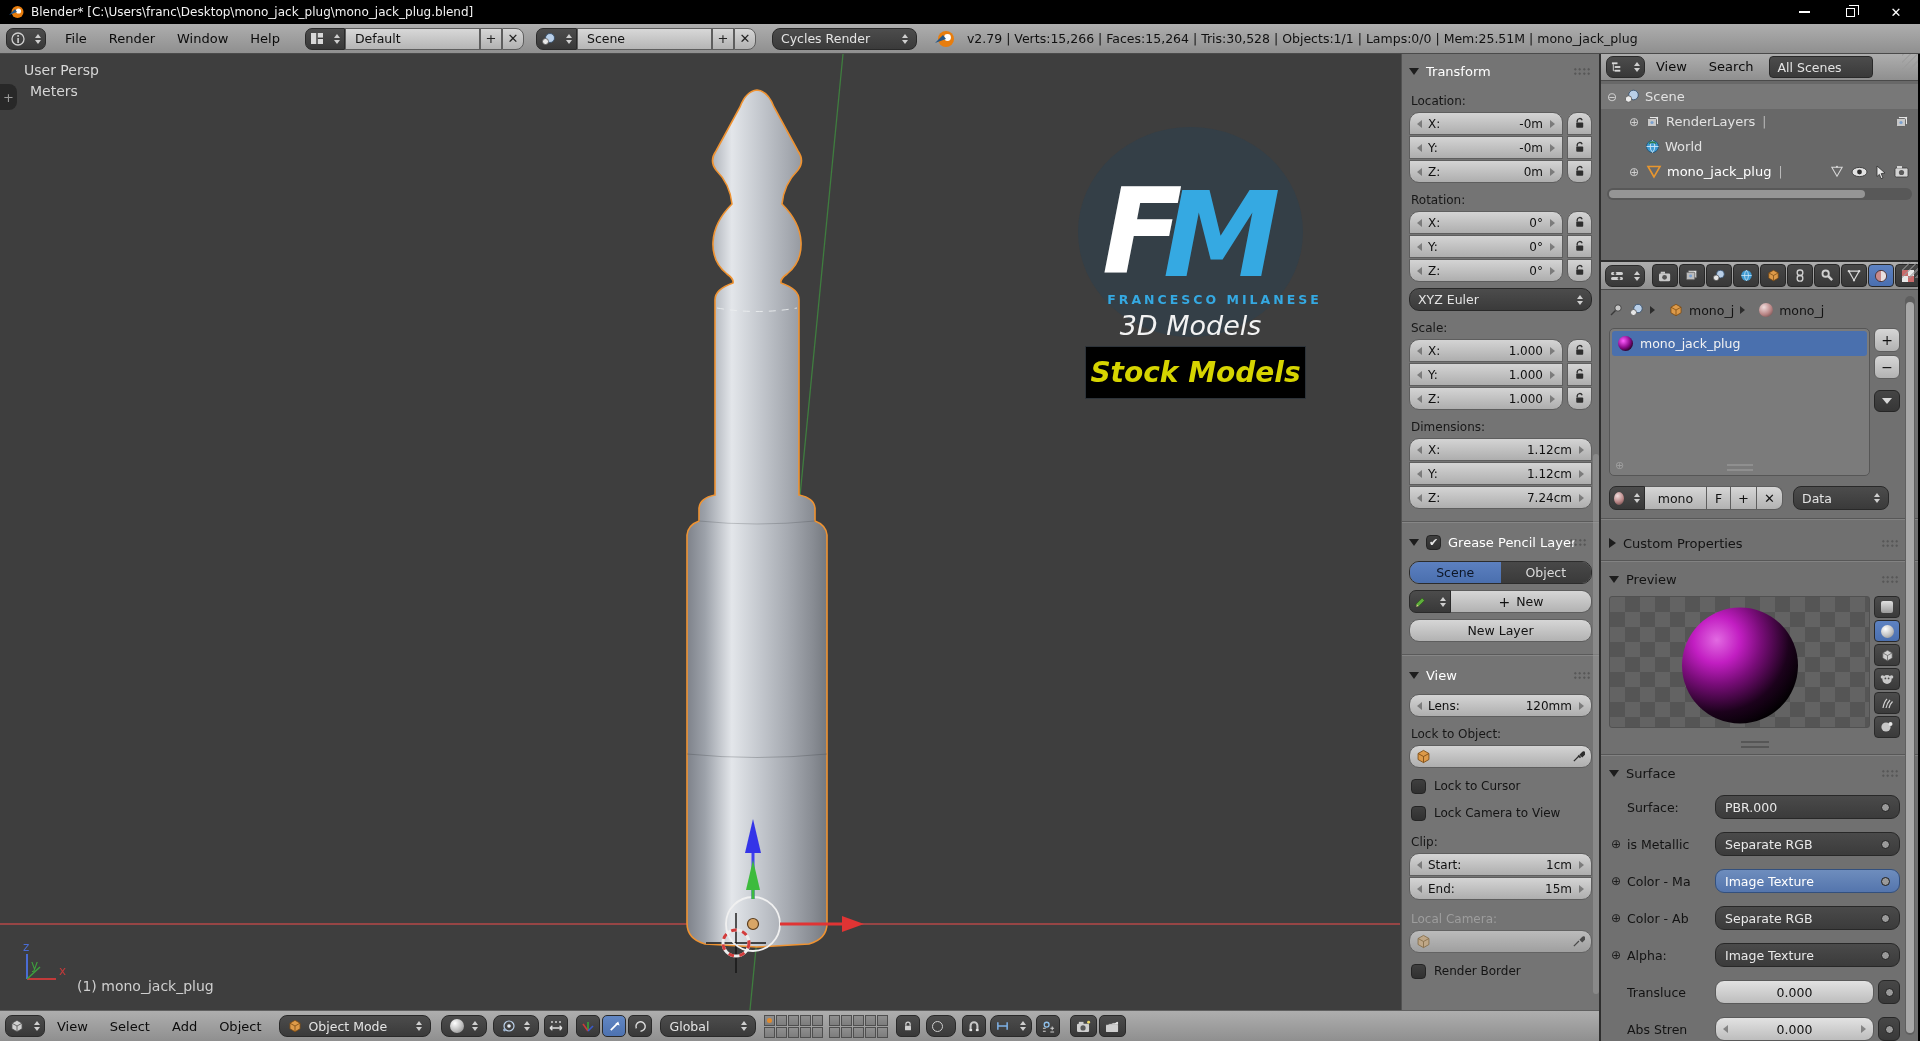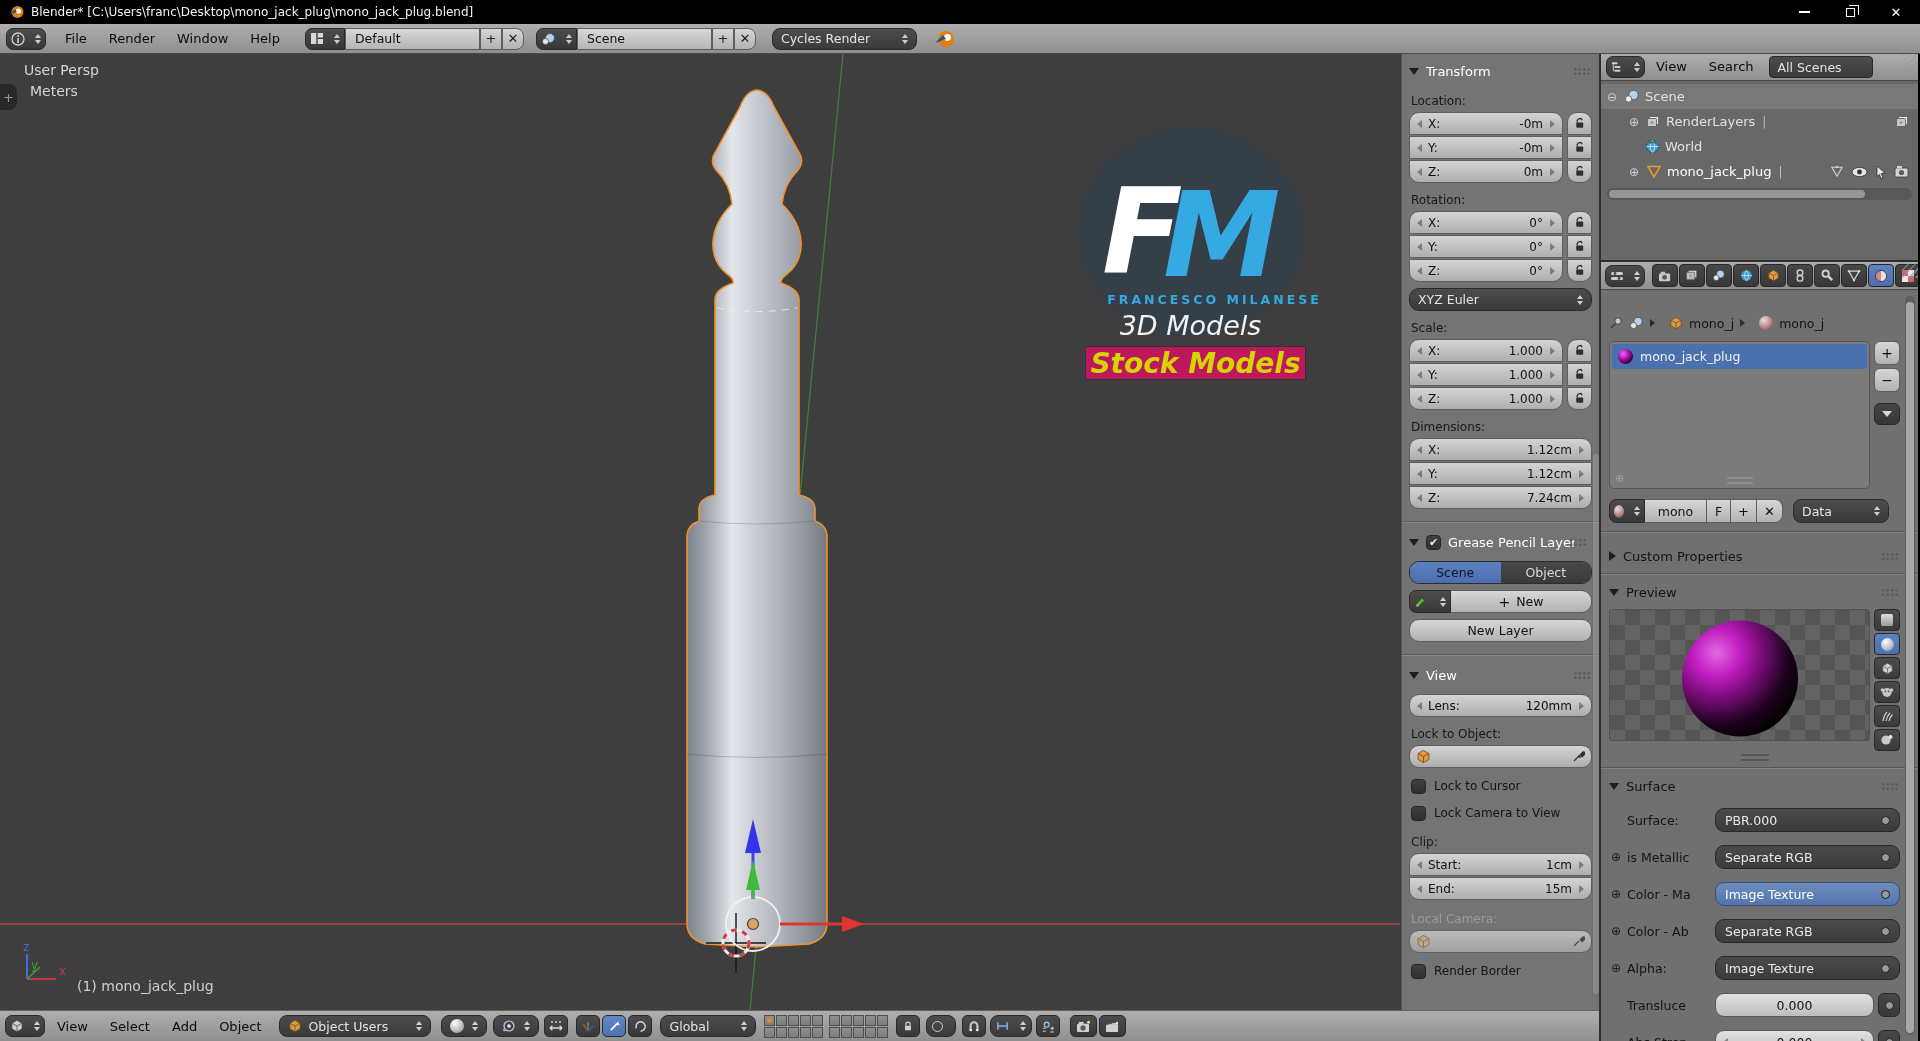--- a/index.html
+++ b/index.html
@@ -50,21 +50,21 @@
   .vp-label { position:absolute; color:#d6d6d6; font-size:14px; }
   .plus-tab { position:absolute; left:0; top:30px; width:17px; height:26px; background:rgba(22,22,22,.55);
     border-radius:0 8px 8px 0; color:#9a9a9a; display:flex; align-items:center; justify-content:center; font-size:13px; }
   .wm-circle { position:absolute; left:1078px; top:73px; width:225px; height:210px; border-radius:50%; background:#343f47; }
   .wm-f { position:absolute; left:1102px; top:118px; font-size:118px; font-style:italic; font-weight:600; color:#fff; line-height:1; }
   .wm-m { position:absolute; left:1163px; top:122px; font-size:118px; font-style:italic; font-weight:600; color:#35a9e2; line-height:1; }
   .wm-sub { position:absolute; left:1078px; top:238px; width:225px; text-align:center; color:#35a9e2;
     font-size:12.5px; font-weight:bold; letter-spacing:3px;margin-left:24px; }
   .wm-title { position:absolute; left:1078px; top:256px; width:225px; text-align:center; color:#f2f2f2;
     font-size:27px; font-style:italic; }
-  .wm-badge { position:absolute; left:1085px; top:292px; width:221px; height:34px; background:#be185d;
+  .wm-badge { position:absolute; left:1085px; top:292px; width:221px; height:53px; background:#000000;
     border:1px solid #2d3339; display:flex; align-items:center; justify-content:center; }
   .wm-badge span { color:#d6d400; font-size:28px; font-weight:bold; font-style:italic; }
   .obj-label { position:absolute; left:77px; top:924px; color:#cfcfcf; font-size:14px; }
   .npanel-scroll { position:absolute; right:0px; top:400px; width:6px; height:540px; background:#9a9a9a; border-radius:3px; opacity:.55; }
 
   
   .npanel { width:198px; flex:none; background:#747474; border-left:1px solid #525252; padding:8px 7px 0 7px;
     overflow:hidden; position:relative; }
   .phead { display:flex; align-items:center; gap:7px; height:18px; margin-bottom:10px; }
   .phead .ptitle { font-size:13px; color:#ffffff; }
@@ -126,21 +126,21 @@
   .oicons { margin-left:auto; display:flex; align-items:center; gap:7px; padding-right:4px; }
   .hscroll { height:12px; margin:4px 6px 6px 6px; background:#585858; border-radius:6px; position:relative; }
   .hscroll .thumb { position:absolute; left:2px; top:2px; bottom:2px; width:84%; background:#959595; border-radius:5px; }
 
   
   .props { flex:1; background:#707070; display:flex; flex-direction:column; min-height:0; position:relative; }
   .props-head { height:28px; flex:none; padding:0 4px; gap:1px; overflow:hidden; }
   .ptab { width:26px; height:23px; border-radius:4px; background:linear-gradient(#474747,#383838); border:1px solid #272727;
     display:flex; align-items:center; justify-content:center; flex:none; }
   .ptab.active { background:linear-gradient(#5d82c2,#4a6fb0); }
-  .props-body { flex:1; padding:19px 18px 0 8px; overflow:hidden; }
+  .props-body { flex:1; padding:6px 18px 0 8px; overflow:hidden; }
   .crumb { display:flex; align-items:center; gap:6px; height:28px; font-size:12.5px; color:#131313; }
   .crumb .sep { width:0; height:0; border-top:4px solid transparent; border-bottom:4px solid transparent; border-left:5px solid #2c2c2c; }
   .slot-wrap { display:flex; gap:4px; margin-top:4px; }
   .slot-list { flex:1; height:148px; background:#7b7b7b; border:1px solid #565656; border-radius:5px; position:relative; overflow:hidden; }
   .slot-row { height:25px; margin:2px; border-radius:3px; background:#4a70ae; color:#f2f2f2; display:flex; align-items:center; gap:7px; padding:0 6px; font-size:12.5px; }
   .ball { width:15px; height:15px; border-radius:50%; background:radial-gradient(circle at 35% 32%, #ff5cff, #8c0a8c 48%, #0c000c 85%); flex:none; }
   .slot-foot { position:absolute; left:5px; bottom:3px; color:#9f9f9f; font-size:11px; }
   .slot-grip { position:absolute; left:50%; bottom:4px; width:26px; transform:translateX(-50%);
     border-top:2px solid #8f8f8f; border-bottom:2px solid #8f8f8f; height:7px; }
   .slot-side { width:26px; display:flex; flex-direction:column; gap:3px; }
@@ -274,20 +274,21 @@
           <i class="up"></i>
           <i class="dn"></i>
         </span>
     </div>
 
     <svg width="22" height="22" viewBox="0 0 22 22" style="margin-left:16px;">
       <circle cx="13" cy="11" r="8" fill="#e87d0d"></circle>
         <circle cx="14.5" cy="9.5" r="3.4" fill="#fff"></circle>
       <path d="M2 15 L10 7 L13 11 Z" fill="#265787"></path>
     </svg>
+    <span class="stats">v2.79 | Verts:15,266 | Faces:15,264 | Tris:30,528 | Objects:1/1 | Lamps:0/0 | Mem:25.51M | mono_jack_plug</span>
   </div>
 
   <div class="content">
     <div class="leftcol">
       <div class="vp-row">
 
         <div class="viewport">
           <svg class="absfill" width="1400" height="956" viewBox="0 0 1400 956">
             <defs>
               <linearGradient id="metal" x1="0" y1="0" x2="1" y2="0">
@@ -643,21 +644,21 @@
         <span class="menu-item">View</span>
         <span class="menu-item">Select</span>
         <span class="menu-item">Add</span>
         <span class="menu-item">Object</span>
 
         <div class="dd-dark" style="width:152px; margin-left:6px;">
           <svg width="14" height="14" viewBox="0 0 16 16" style="margin-right:6px;">
             <path d="M8 1.5 L13.8 4.8 V11.2 L8 14.5 L2.2 11.2 V4.8 Z" fill="#dd9a49" stroke="#7a4a12" stroke-width="0.9"></path>
             <path d="M2.2 4.8 L8 8 L13.8 4.8 M8 8 V14.5" stroke="#7a4a12" stroke-width="0.9" fill="none"></path>
           </svg>
-          <span>Object Users</span>
+          <span>Object Mode</span>
           <span class="dd-arr">
               <i class="up"></i>
               <i class="dn"></i>
             </span>
         </div>
 
         <div class="dd-dark" style="width:46px; margin-left:8px;">
           <span style="width:14px;height:14px;border-radius:50%;background:radial-gradient(circle at 35% 30%,#fff,#bdbdbd 55%,#7e7e7e);display:inline-block;"></span>
           <span class="dd-arr">
               <i class="up"></i>

